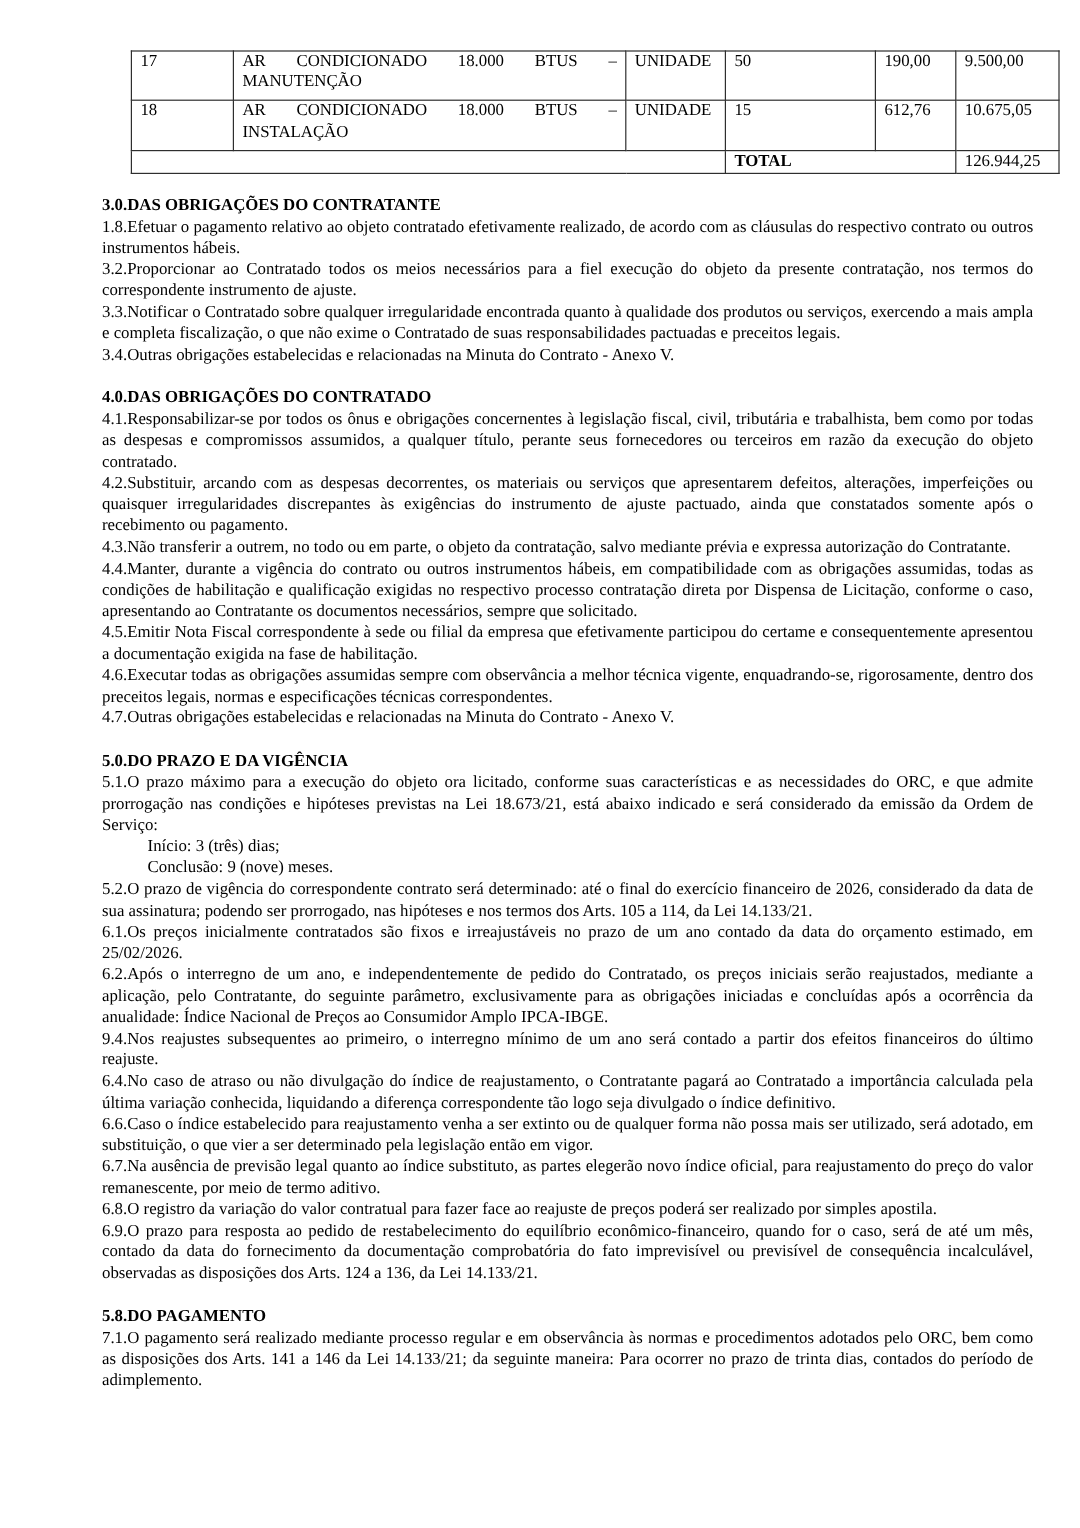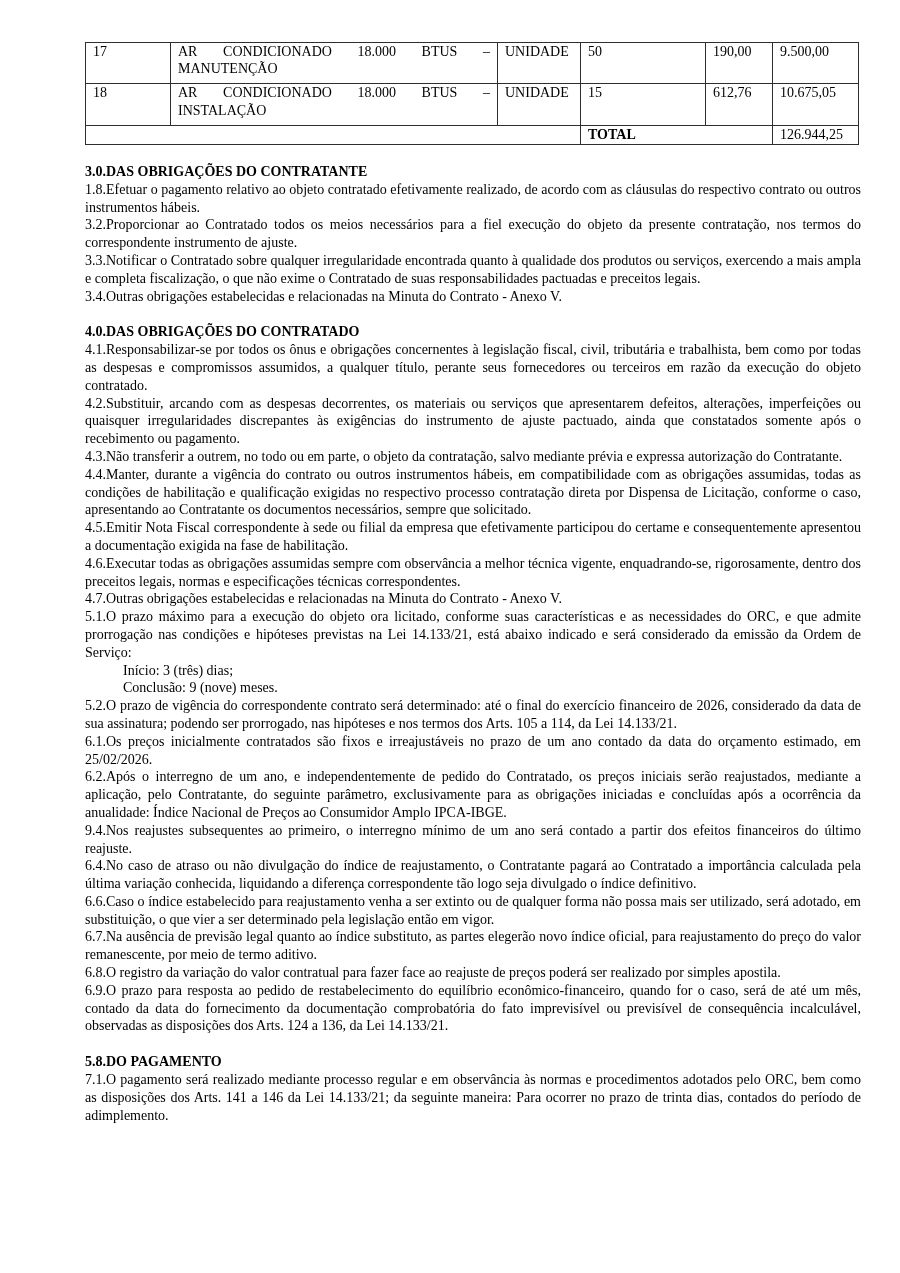--- a/index.html
+++ b/index.html
@@ -12,20 +12,21 @@
     font-size: 14px;
     overflow: hidden;
   }
   .page { padding: 42px 39px 0 85px; }
 
   
   table.items {
     border-collapse: collapse;
     table-layout: fixed;
     width: 773px;
+    margin-left: 24px;
   }
   table.items td {
     border: 1.6px solid #2e2e2e;
     vertical-align: top;
     padding: 0 7px 6px 7px;
     line-height: 17.2px;
     overflow: hidden;
   }
   table.items tr.total-row td { padding: 0 7px 1px 7px; }
   .jline { display: block; text-align: justify; text-align-last: justify; }
@@ -105,21 +106,22 @@
       <p>4.1.Responsabilizar-se por todos os ônus e obrigações concernentes à legislação fiscal, civil, tributária e trabalhista, bem como por todas as despesas e compromissos assumidos, a qualquer título, perante seus fornecedores ou terceiros em razão da execução do objeto contratado.</p>
       <p>4.2.Substituir, arcando com as despesas decorrentes, os materiais ou serviços que apresentarem defeitos, alterações, imperfeições ou quaisquer irregularidades discrepantes às exigências do instrumento de ajuste pactuado, ainda que constatados somente após o recebimento ou pagamento.</p>
       <p>4.3.Não transferir a outrem, no todo ou em parte, o objeto da contratação, salvo mediante prévia e expressa autorização do Contratante.</p>
       <p>4.4.Manter, durante a vigência do contrato ou outros instrumentos hábeis, em compatibilidade com as obrigações assumidas, todas as condições de habilitação e qualificação exigidas no respectivo processo contratação direta por Dispensa de Licitação, conforme o caso, apresentando ao Contratante os documentos necessários, sempre que solicitado.</p>
       <p>4.5.Emitir Nota Fiscal correspondente à sede ou filial da empresa que efetivamente participou do certame e consequentemente apresentou a documentação exigida na fase de habilitação.</p>
       <p>4.6.Executar todas as obrigações assumidas sempre com observância a melhor técnica vigente, enquadrando-se, rigorosamente, dentro dos preceitos legais, normas e especificações técnicas correspondentes.</p>
       <p>4.7.Outras obrigações estabelecidas e relacionadas na Minuta do Contrato - Anexo V.</p>
     </div>
 
     <div class="section">
-      <p>5.1.O prazo máximo para a execução do objeto ora licitado, conforme suas características e as necessidades do ORC, e que admite prorrogação nas condições e hipóteses previstas na Lei 14.133/21, está abaixo indicado e será considerado da emissão da Ordem de Serviço:</p>
+      <p class="heading">5.0.DO PRAZO E DA VIGÊNCIA</p>
+      <p>5.1.O prazo máximo para a execução do objeto ora licitado, conforme suas características e as necessidades do ORC, e que admite prorrogação nas condições e hipóteses previstas na Lei 18.673/21, está abaixo indicado e será considerado da emissão da Ordem de Serviço:</p>
       <p class="indent">Início: 3 (três) dias;</p>
       <p class="indent">Conclusão: 9 (nove) meses.</p>
       <p>5.2.O prazo de vigência do correspondente contrato será determinado: até o final do exercício financeiro de 2026, considerado da data de sua assinatura; podendo ser prorrogado, nas hipóteses e nos termos dos Arts. 105 a 114, da Lei 14.133/21.</p>
     </div>
 
     <div class="section">
       <p>6.1.Os preços inicialmente contratados são fixos e irreajustáveis no prazo de um ano contado da data do orçamento estimado, em 25/02/2026.</p>
       <p>6.2.Após o interregno de um ano, e independentemente de pedido do Contratado, os preços iniciais serão reajustados, mediante a aplicação, pelo Contratante, do seguinte parâmetro, exclusivamente para as obrigações iniciadas e concluídas após a ocorrência da anualidade: Índice Nacional de Preços ao Consumidor Amplo IPCA-IBGE.</p>
       <p>9.4.Nos reajustes subsequentes ao primeiro, o interregno mínimo de um ano será contado a partir dos efeitos financeiros do último reajuste.</p>
       <p>6.4.No caso de atraso ou não divulgação do índice de reajustamento, o Contratante pagará ao Contratado a importância calculada pela última variação conhecida, liquidando a diferença correspondente tão logo seja divulgado o índice definitivo.</p>

